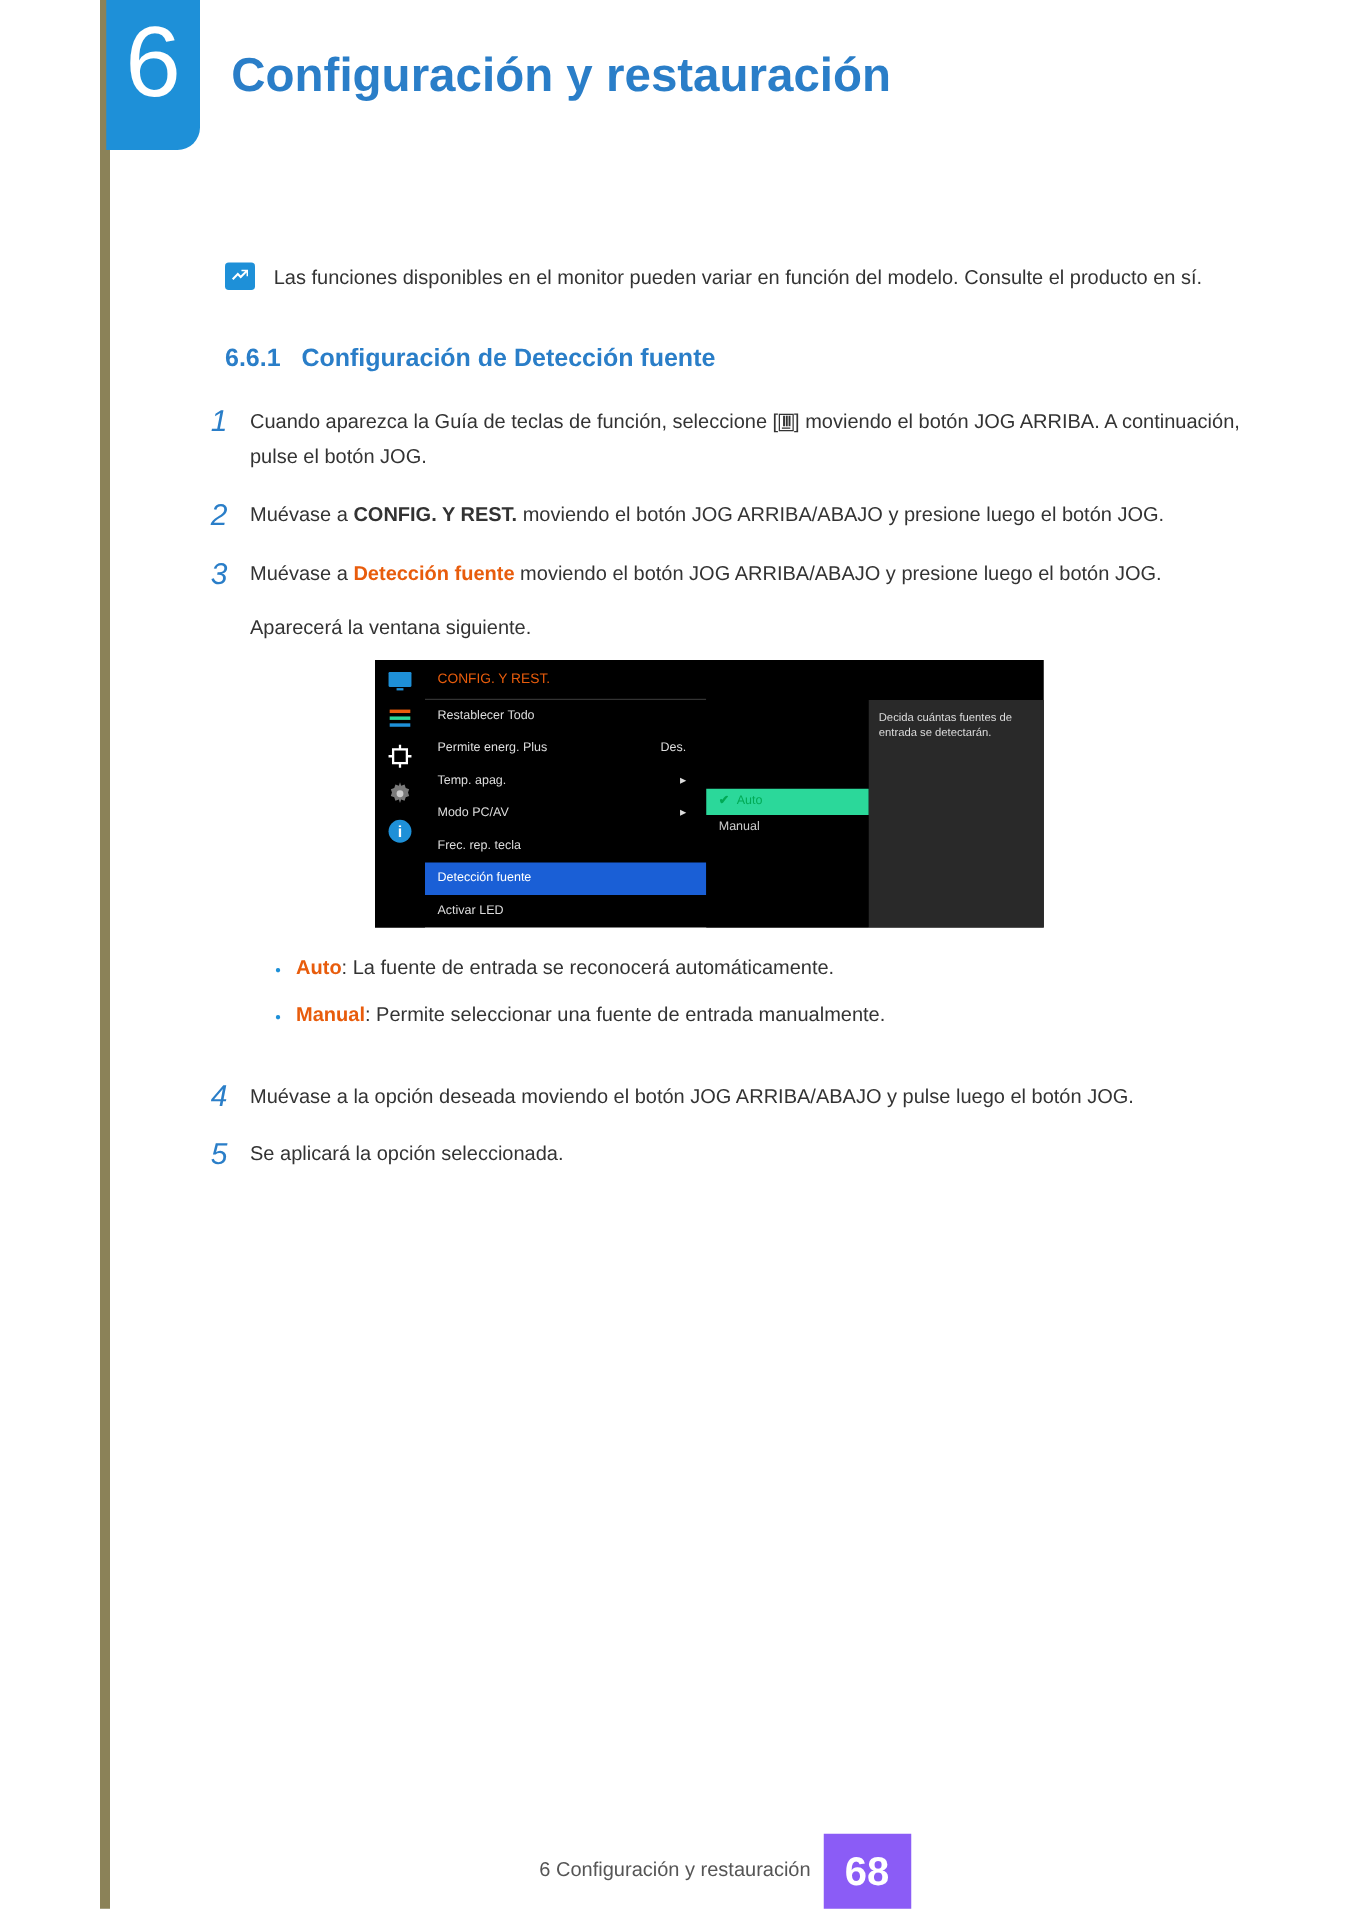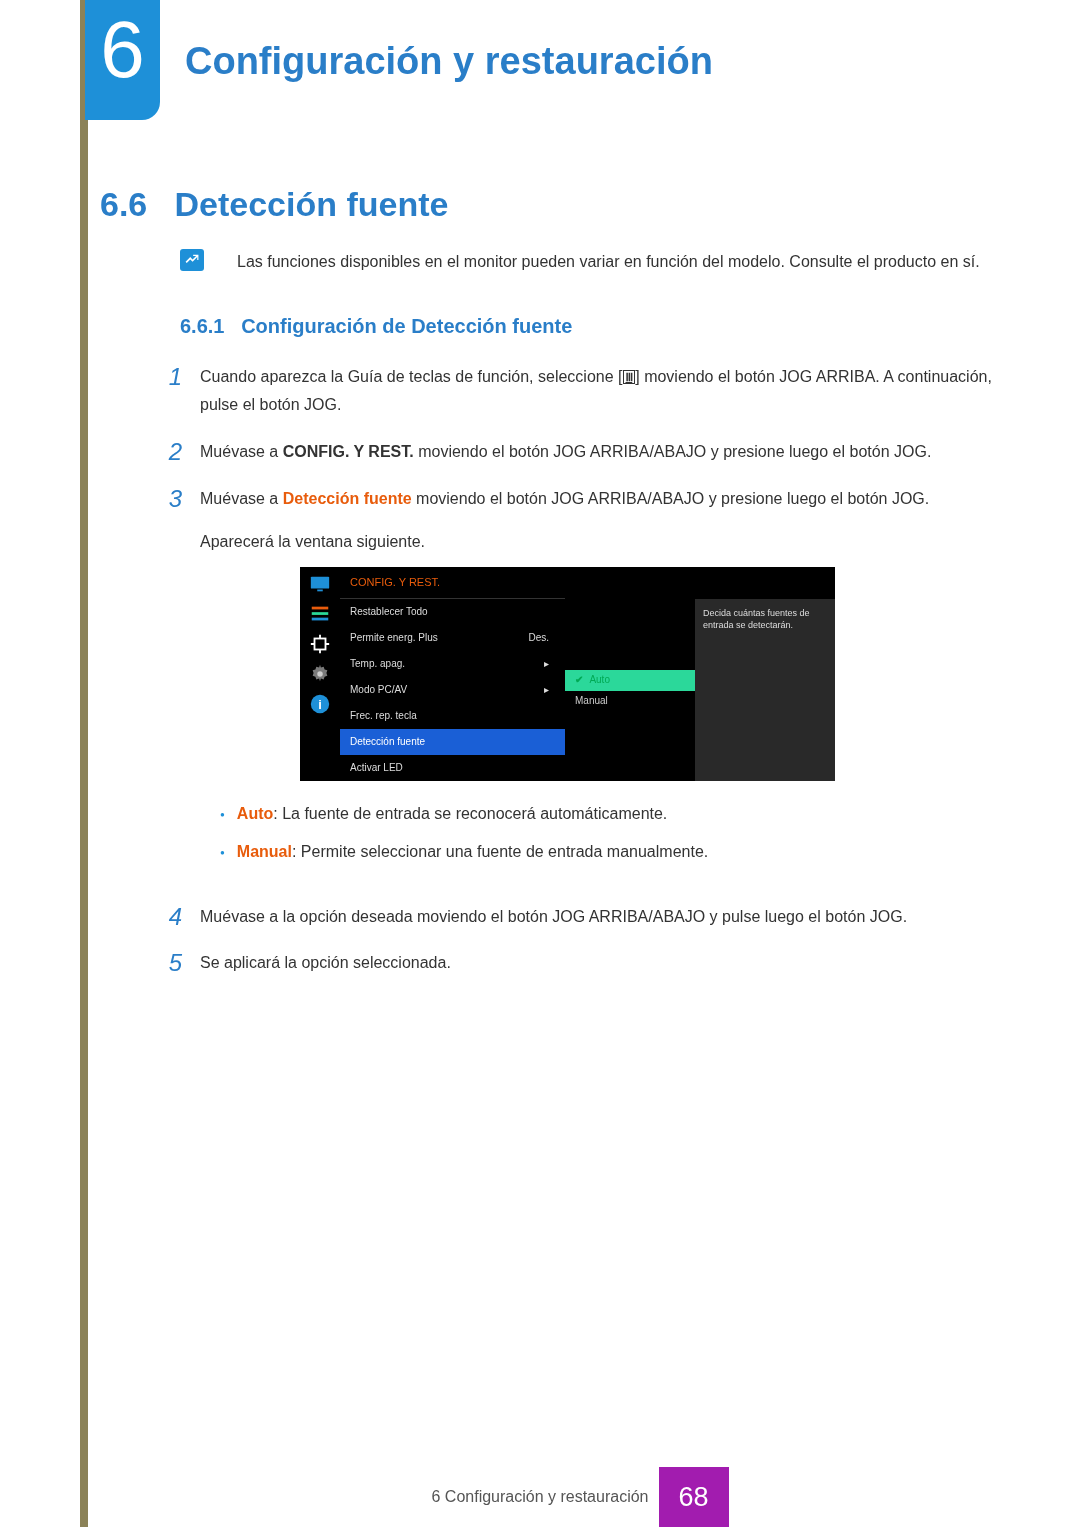--- a/index.html
+++ b/index.html
@@ -63,21 +63,21 @@
     margin-top: 35px;
     margin-left: 80px;
     font-size: 16px;
     color: #222;
   }
   .intro-line .hl { color: #e85c0c; font-weight: bold; }
   .note-row {
     margin-top: 25px;
     margin-left: 80px;
     display: flex;
-    gap: 33px;
+    gap: 15px;
   }
   .note-icon {
     width: 24px;
     height: 22px;
     background: #1e90d8;
     border-radius: 3px;
     display: flex;
     align-items: center;
     justify-content: center;
     flex-shrink: 0;
@@ -223,44 +223,40 @@
     display: flex;
     justify-content: center;
     align-items: center;
   }
   .footer-text {
     font-size: 16px;
     color: #555;
     margin-right: 10px;
   }
   .footer-pagenum {
-    background: #a21caf;
+    background: #8b5cf6;
     color: #fff;
-    font-size: 27px;
-    font-weight: 400;
+    font-size: 32px;
+    font-weight: 700;
     width: 70px;
     height: 60px;
     display: flex;
     align-items: center;
     justify-content: center;
   }
 </style>
 </head>
 <body>
 
 <div class="side-bar"></div>
 
 <div class="chapter-tab">6</div>
 <div class="chapter-title">Configuración y restauración</div>
 
 <div class="section">
-  <div>
-    <span class="section-num">6.6</span>
-    <span class="section-title">Detección fuente</span>
-  </div>
 
 
   <div class="note-row">
     <div class="note-icon">
       <svg viewBox="0 0 24 24">
           <path fill="#fff" d="M3 17l6-6 4 4 8-8v5h2V3h-9v2h5l-6 6-4-4-8 8z"></path>
         </svg>
     </div>
     <div class="note-text">Las funciones disponibles en el monitor pueden variar en función del modelo. Consulte el producto en sí.</div>
   </div>

